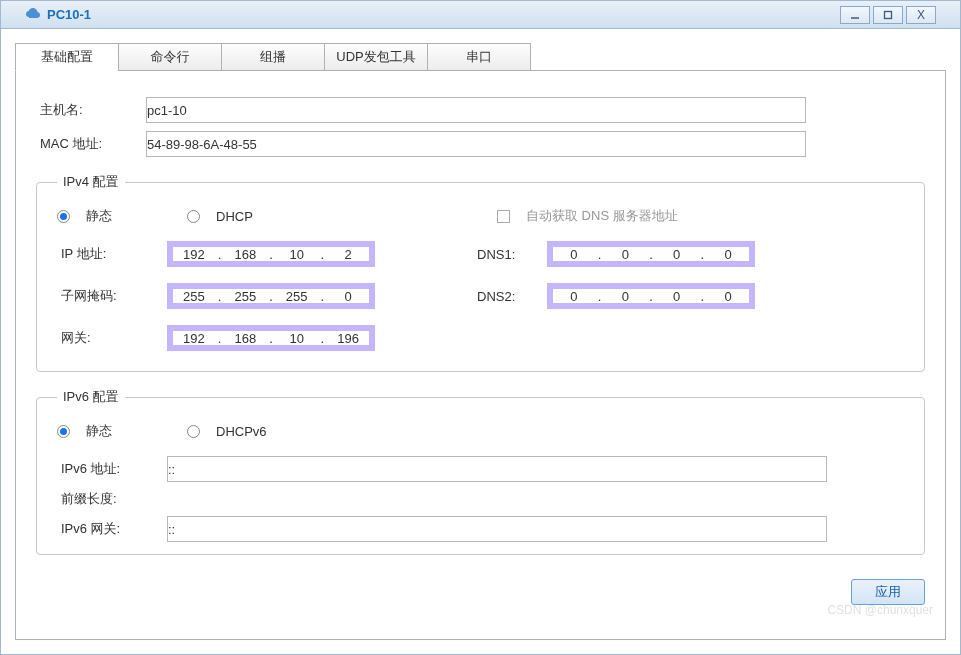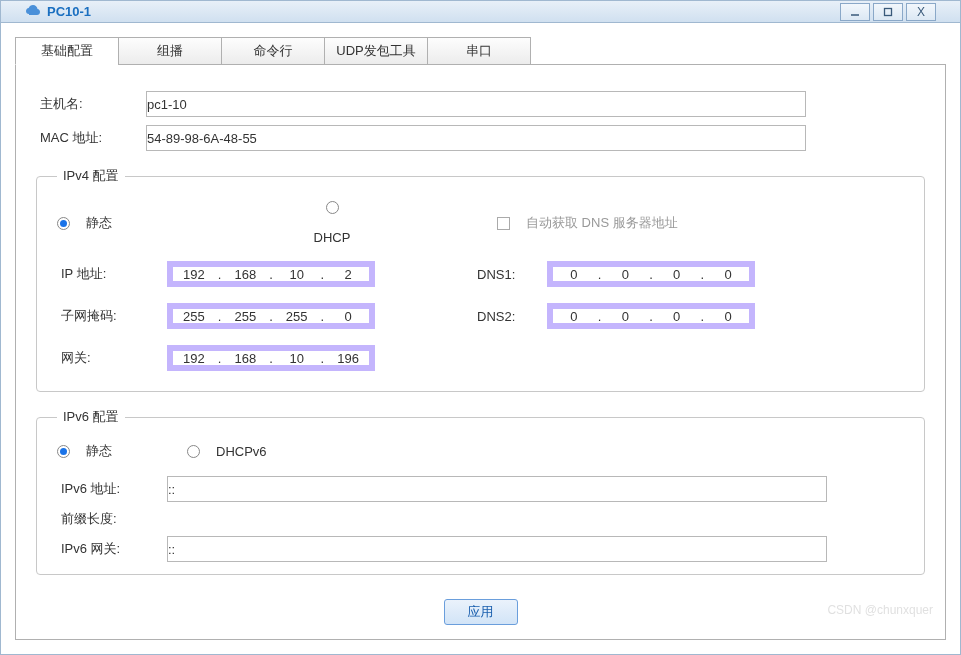--- a/index.html
+++ b/index.html
@@ -147,21 +147,21 @@
 .two-cols {
   display:flex;
   align-items:center;
   margin-bottom: 16px;
 }
 .two-cols .col1 { display:flex;align-items:center; width: 420px; }
 .two-cols .col2 { display:flex;align-items:center; }
 .dns-label { width: 70px; }
 .footer {
   display:flex;
-  justify-content:center;
+  justify-content:flex-end;
   padding-top: 8px;
 }
 .apply-btn {
   width: 74px; height: 26px;
   border: 1px solid #6a9edc;
   background: linear-gradient(#eaf2fb,#d2e4f7);
   color: #1a5fae;
   border-radius: 3px;
   display:flex;align-items:center;justify-content:center;
   cursor:pointer;
@@ -203,24 +203,24 @@
     </div>
   </div>
 
   <div class="client">
 
     <div class="tabs">
       <div class="tab active">
           <span>基础配置</span>
         </div>
       <div class="tab">
+          <span>命令行</span>
+        </div>
+      <div class="tab">
           <span>组播</span>
-        </div>
-      <div class="tab">
-          <span>命令行</span>
         </div>
       <div class="tab">
           <span>UDP发包工具</span>
         </div>
       <div class="tab">
           <span>串口</span>
         </div>
     </div>
 
     <div class="tab-content">
@@ -241,21 +241,21 @@
       </div>
 
       <fieldset class="group">
         <legend>IPv4 配置</legend>
 
         <div class="radio-row">
           <div class="radio" style="width:110px;">
             <span class="radio-circle sel"></span>
             <span>静态</span>
           </div>
-          <div class="radio" style="width:290px;flex-direction:column;">
+          <div class="radio" style="width:290px;">
             <span class="radio-circle"></span>
             <span>DHCP</span>
           </div>
           <div class="checkbox" style="color:#999;">
             <span class="check-box"></span>
             <span>自动获取 DNS 服务器地址</span>
           </div>
         </div>
 
         <div class="two-cols">

